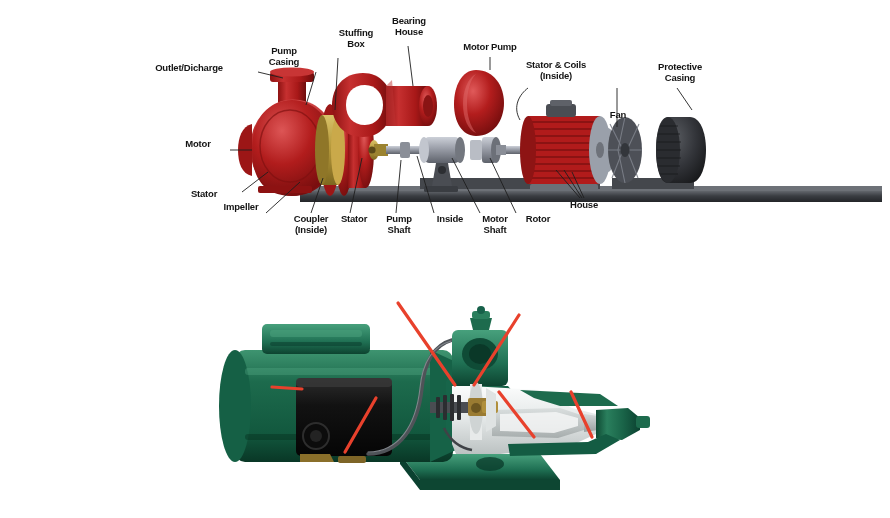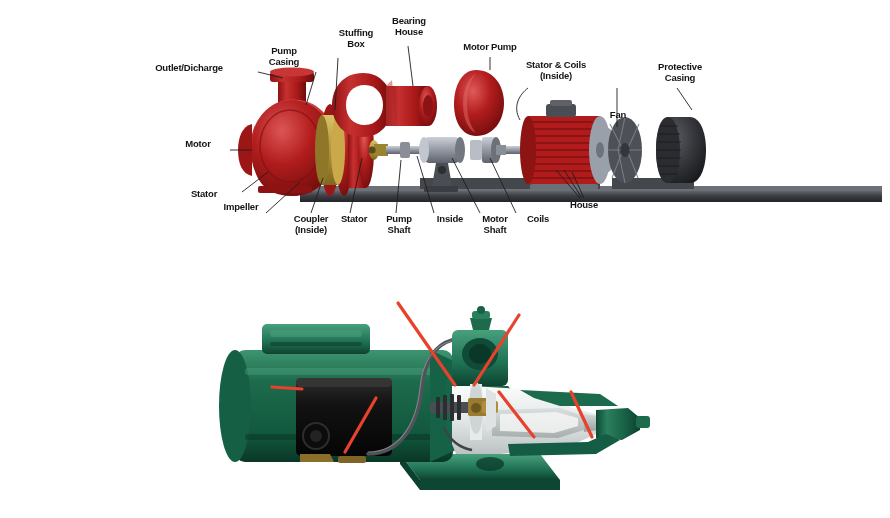--- a/index.html
+++ b/index.html
@@ -281,21 +281,21 @@
 
     <div class="cf-label r" style="left:170px;top:139px;width:56px;">Motor</div>
     <div class="cf-label r" style="left:170px;top:189px;width:68px;">Stator</div>
 
     <div class="cf-label ctr" style="left:212px;top:202px;width:58px;text-align:center;">Impeller</div>
     <div class="cf-label ctr" style="left:282px;top:214px;width:58px;"><span>Coupler</span><br><span>(Inside)</span></div>
     <div class="cf-label ctr" style="left:333px;top:214px;width:42px;">Stator</div>
     <div class="cf-label ctr" style="left:376px;top:214px;width:46px;"><span>Pump</span><br><span>Shaft</span></div>
     <div class="cf-label ctr" style="left:424px;top:214px;width:52px;">Inside</div>
     <div class="cf-label ctr" style="left:472px;top:214px;width:46px;"><span>Motor</span><br><span>Shaft</span></div>
-    <div class="cf-label ctr" style="left:518px;top:214px;width:40px;">Coils</div>
+    <div class="cf-label ctr" style="left:518px;top:214px;width:40px;">Rotor</div>
     <div class="cf-label ctr" style="left:566px;top:200px;width:36px;">House</div>
 
   </div>
 
   <div class="figure" id="fig-jet">
 
     <svg width="890" height="260" viewBox="0 0 890 260">
       <defs>
         <linearGradient id="gGreen" x1="0" y1="0" x2="0" y2="1">
           <stop offset="0%" stop-color="#3e9470"></stop>

